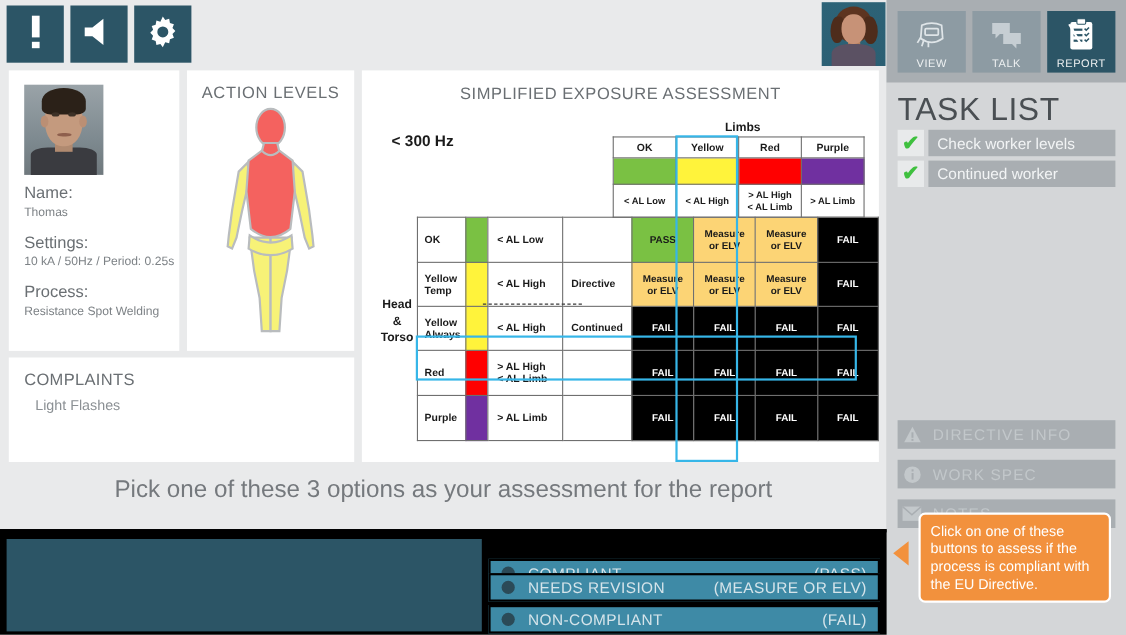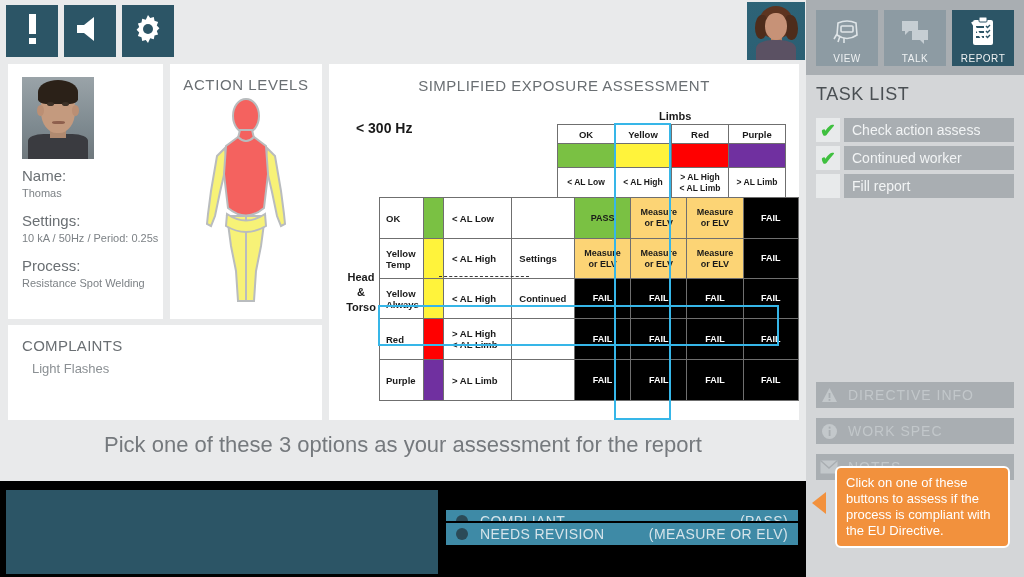--- a/index.html
+++ b/index.html
@@ -61,21 +61,21 @@
   .mode-btn .mb-icon { flex: 1; display:flex; align-items:center; justify-content:center; }
   .mode-btn .mb-label {
     font-size: 10px; color: #eef1f2; letter-spacing: .5px; font-weight: 400;
   }
   #mode-view { left: 10px; }
   #mode-talk { left: 78px; }
   #mode-report { left: 146px; }
 
   #tasklist-title {
     position: absolute; left: 10px; top: 84px;
-    font-size: 18px; color: #4a4f53; font-weight: 300; letter-spacing: .5px;
+    font-size: 29px; color: #4a4f53; font-weight: 300; letter-spacing: .5px;
   }
   .task-row {
     position: absolute; left: 10px; width: 198px; height: 24px;
   }
   .task-box {
     position: absolute; left: 0; top: 0; width: 24px; height: 24px;
     background: #e8eaeb; display:flex; align-items:center; justify-content:center;
   }
   .task-check { font-size: 19px; color: #3fc03f; line-height: 1; font-weight: bold; }
   .task-label {
@@ -357,21 +357,21 @@
         <td class="rt" style="width:63px"></td>
         <td class="cell pass" style="width:57px">PASS</td>
         <td class="cell measure" style="width:57px">Measure<br>or ELV</td>
         <td class="cell measure" style="width:57px">Measure<br>or ELV</td>
         <td class="cell fail" style="width:57px">FAIL</td>
       </tr>
       <tr style="height:40px">
         <td class="rl">Yellow<br>Temp</td>
         <td class="rs" style="background: rgb(255, 243, 59);"></td>
         <td class="rc">&lt; AL High</td>
-        <td class="rt">Settings</td>
+        <td class="rt">Directive</td>
         <td class="cell measure">Measure<br>or ELV</td>
         <td class="cell measure">Measure<br>or ELV</td>
         <td class="cell measure">Measure<br>or ELV</td>
         <td class="cell fail">FAIL</td>
       </tr>
       <tr style="height:40px">
         <td class="rl">Yellow<br>Always</td>
         <td class="rs" style="background: rgb(255, 243, 59);"></td>
         <td class="rc">&lt; AL High</td>
         <td class="rt">Continued</td>
@@ -452,33 +452,27 @@
       <span class="mb-label">REPORT</span>
     </div>
   </div>
 
   <div id="tasklist-title">TASK LIST</div>
 
   <div class="task-row" id="task-0">
     <div class="task-box">
       <span class="task-check">✔</span>
     </div>
-    <div class="task-label">Check action assess</div>
+    <div class="task-label">Check worker levels</div>
   </div>
   <div class="task-row" id="task-1">
     <div class="task-box">
       <span class="task-check">✔</span>
     </div>
     <div class="task-label">Continued worker</div>
-  </div>
-  <div class="task-row" id="task-2">
-    <div class="task-box">
-      <span class="task-check"></span>
-    </div>
-    <div class="task-label">Fill report</div>
   </div>
 
   <div class="info-btn" id="info-directive">
     <span class="ib-icon">
       <svg width="17" height="17" viewBox="0 0 17 17">
           <path d="M8.5 1 L16 15 H1 Z" fill="#c3c8cb"></path>
           <rect x="7.6" y="6" width="1.8" height="5" fill="#a9aeb2"></rect>
           <rect x="7.6" y="12" width="1.8" height="1.8" fill="#a9aeb2"></rect>
         </svg>
     </span>
@@ -511,16 +505,21 @@
   <div class="opt-btn" id="opt-0">
     <span class="opt-bullet"></span>
     <span class="opt-label">COMPLIANT</span>
     <span class="opt-note">(PASS)</span>
   </div>
   <div class="opt-btn" id="opt-1">
     <span class="opt-bullet"></span>
     <span class="opt-label">NEEDS REVISION</span>
     <span class="opt-note">(MEASURE OR ELV)</span>
   </div>
+  <div class="opt-btn" id="opt-2">
+    <span class="opt-bullet"></span>
+    <span class="opt-label">NON-COMPLIANT</span>
+    <span class="opt-note">(FAIL)</span>
+  </div>
 </div>
 
 <div id="tooltip-arrow"></div>
 <div id="tooltip">Click on one of these buttons to assess if the process is compliant with the EU Directive.</div>
 
 </body></html>

